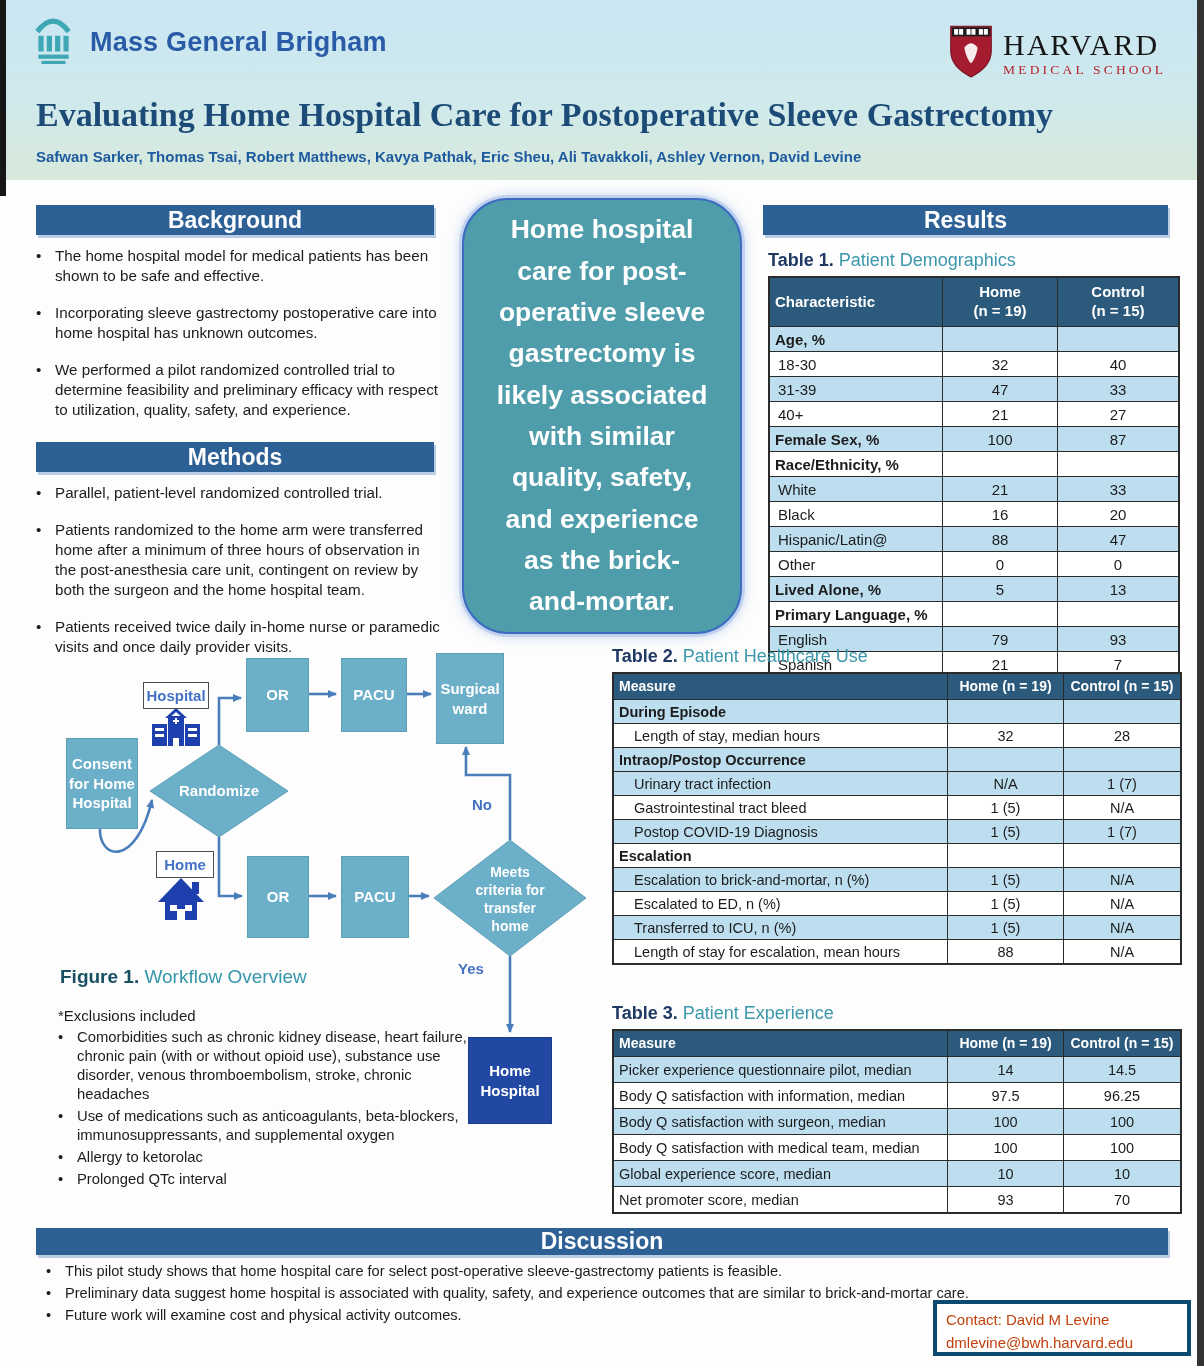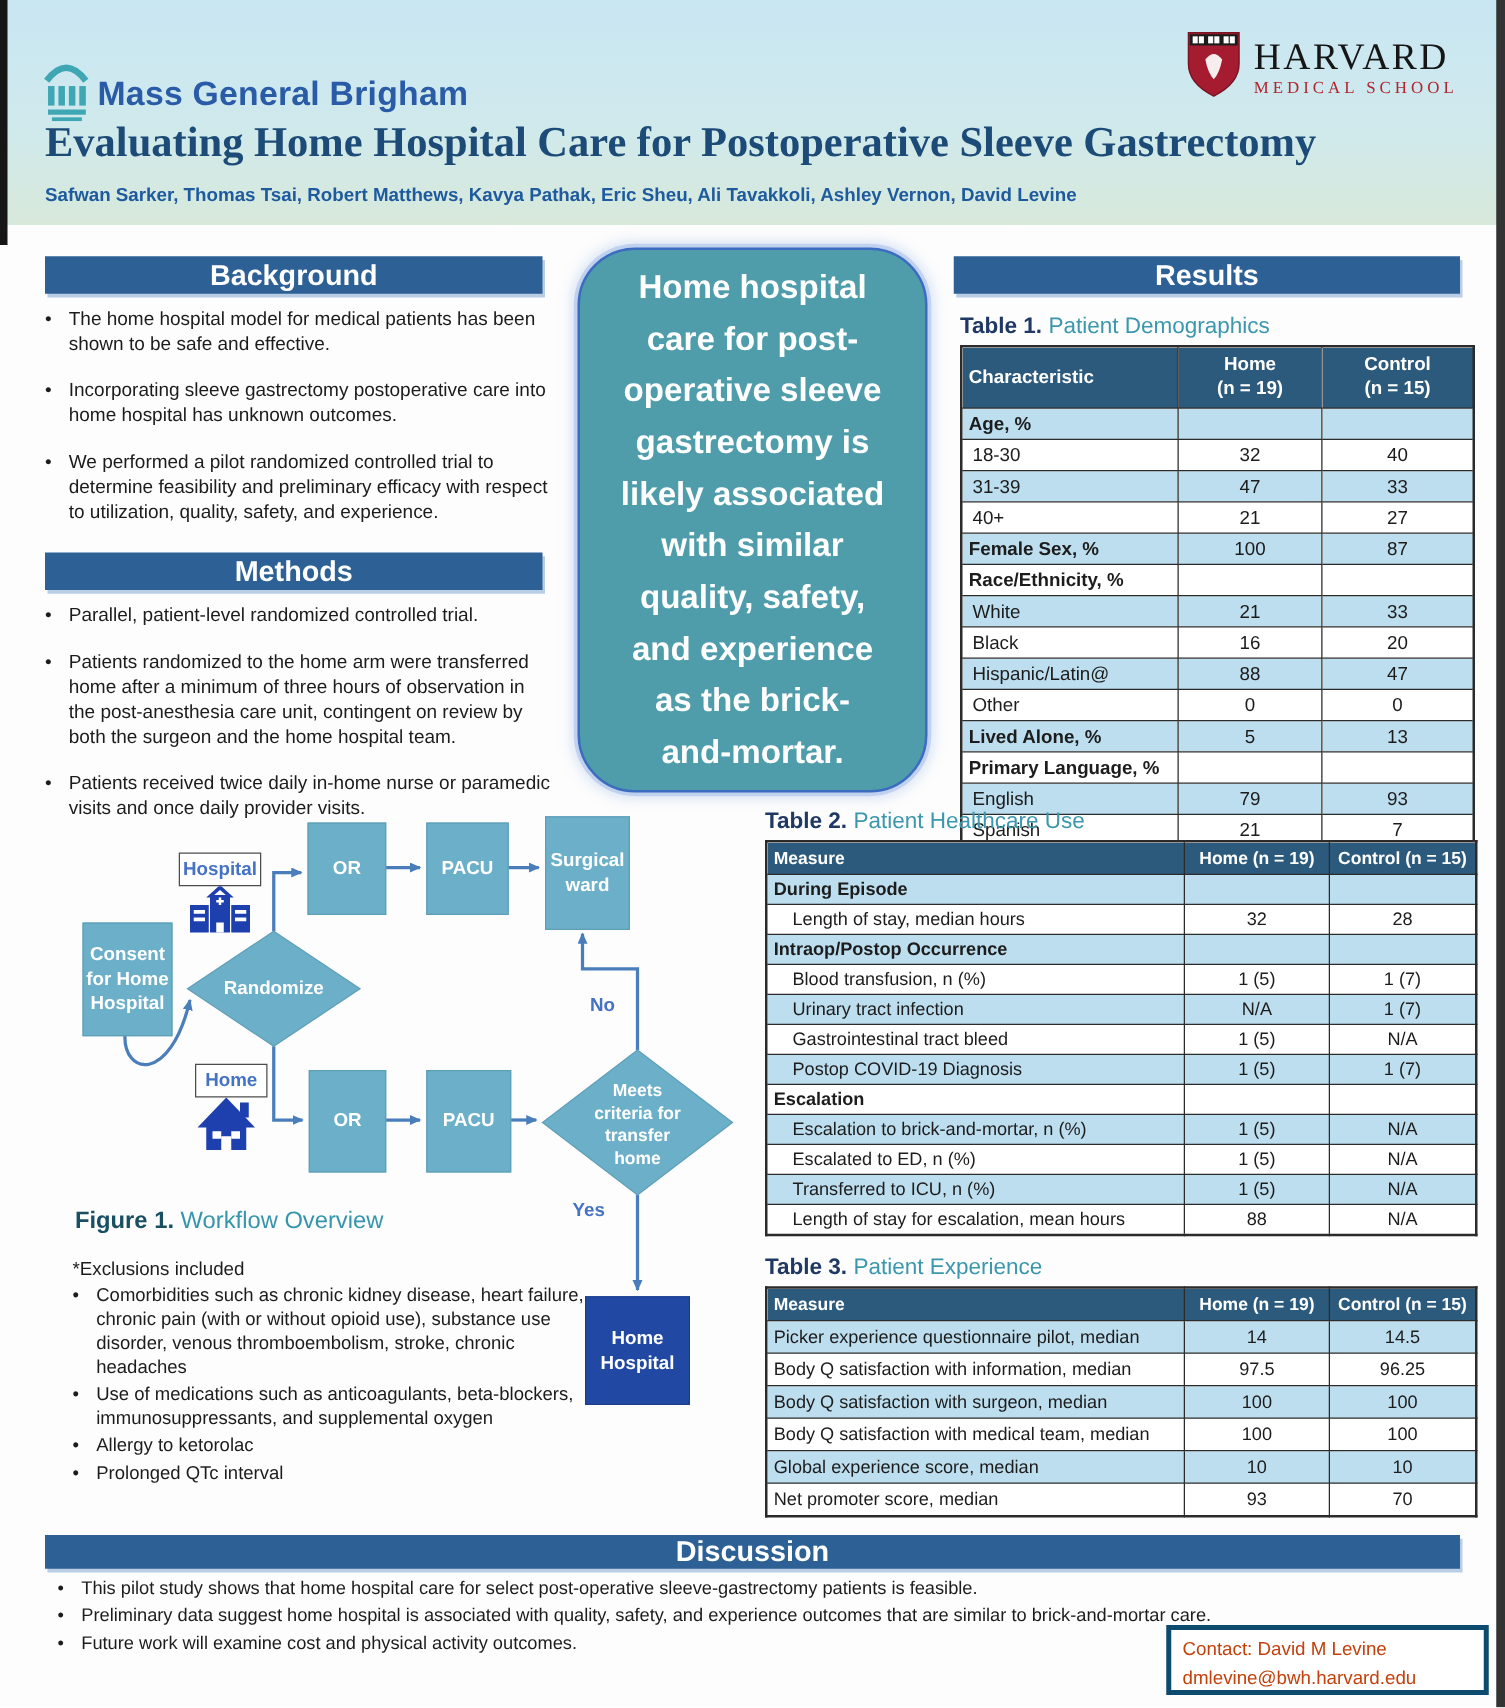--- a/index.html
+++ b/index.html
@@ -6,21 +6,21 @@
   .poster{position:relative;width:1204px;height:1366px;background:#fdfdfd;overflow:hidden;
           font-family:"Liberation Sans",sans-serif;color:#1c1c1c;}
   .abs{position:absolute;}
 
   
   .header-band{left:0;top:8;width:1204px;height:180px;
     background:linear-gradient(180deg,#c9e6f3 0%,#cfe9ec 55%,#d8e9db 100%);}
   .edge-left{left:0;top:0;width:6px;height:196px;background:#161616;}
   .edge-right{left:1197px;top:0;width:7px;height:1366px;background:#333;}
 
-  .mgb-logo{left:34px;top:49px;display:flex;align-items:center;gap:6px;}
+  .mgb-logo{left:34px;top:16px;display:flex;align-items:center;gap:18px;}
   .mgb-text{font-size:27px;font-weight:bold;color:#2a5ba6;letter-spacing:0.2px;}
   .harvard-logo{left:948px;top:24px;display:flex;align-items:center;gap:9px;}
   .harvard-stack{display:flex;flex-direction:column;line-height:1.05;}
   .harvard-l1{font-family:"Liberation Serif",serif;font-size:30px;color:#161616;letter-spacing:2px;}
   .harvard-l2{font-family:"Liberation Serif",serif;font-size:13.5px;color:#b2252e;letter-spacing:3.2px;margin-top:2px;}
 
   .page-title{left:36px;top:96px;width:1140px;font-family:"Liberation Serif",serif;
     font-weight:bold;font-size:34px;color:#1d4b77;}
   .authors{left:36px;top:148px;width:1140px;font-size:15px;font-weight:bold;color:#1e5a9e;}
 
@@ -309,25 +309,20 @@
         </tr>
         <tr>
           <td class="ind">Length of stay, median hours</td>
           <td>32</td>
           <td>28</td>
         </tr>
         <tr class="alt">
           <td class="b">Intraop/Postop Occurrence</td>
           <td></td>
           <td></td>
-        </tr>
-        <tr>
-          <td class="ind">Blood transfusion, n (%)</td>
-          <td>1 (5)</td>
-          <td>1 (7)</td>
         </tr>
         <tr class="alt">
           <td class="ind">Urinary tract infection</td>
           <td>N/A</td>
           <td>1 (7)</td>
         </tr>
         <tr>
           <td class="ind">Gastrointestinal tract bleed</td>
           <td>1 (5)</td>
           <td>N/A</td>

